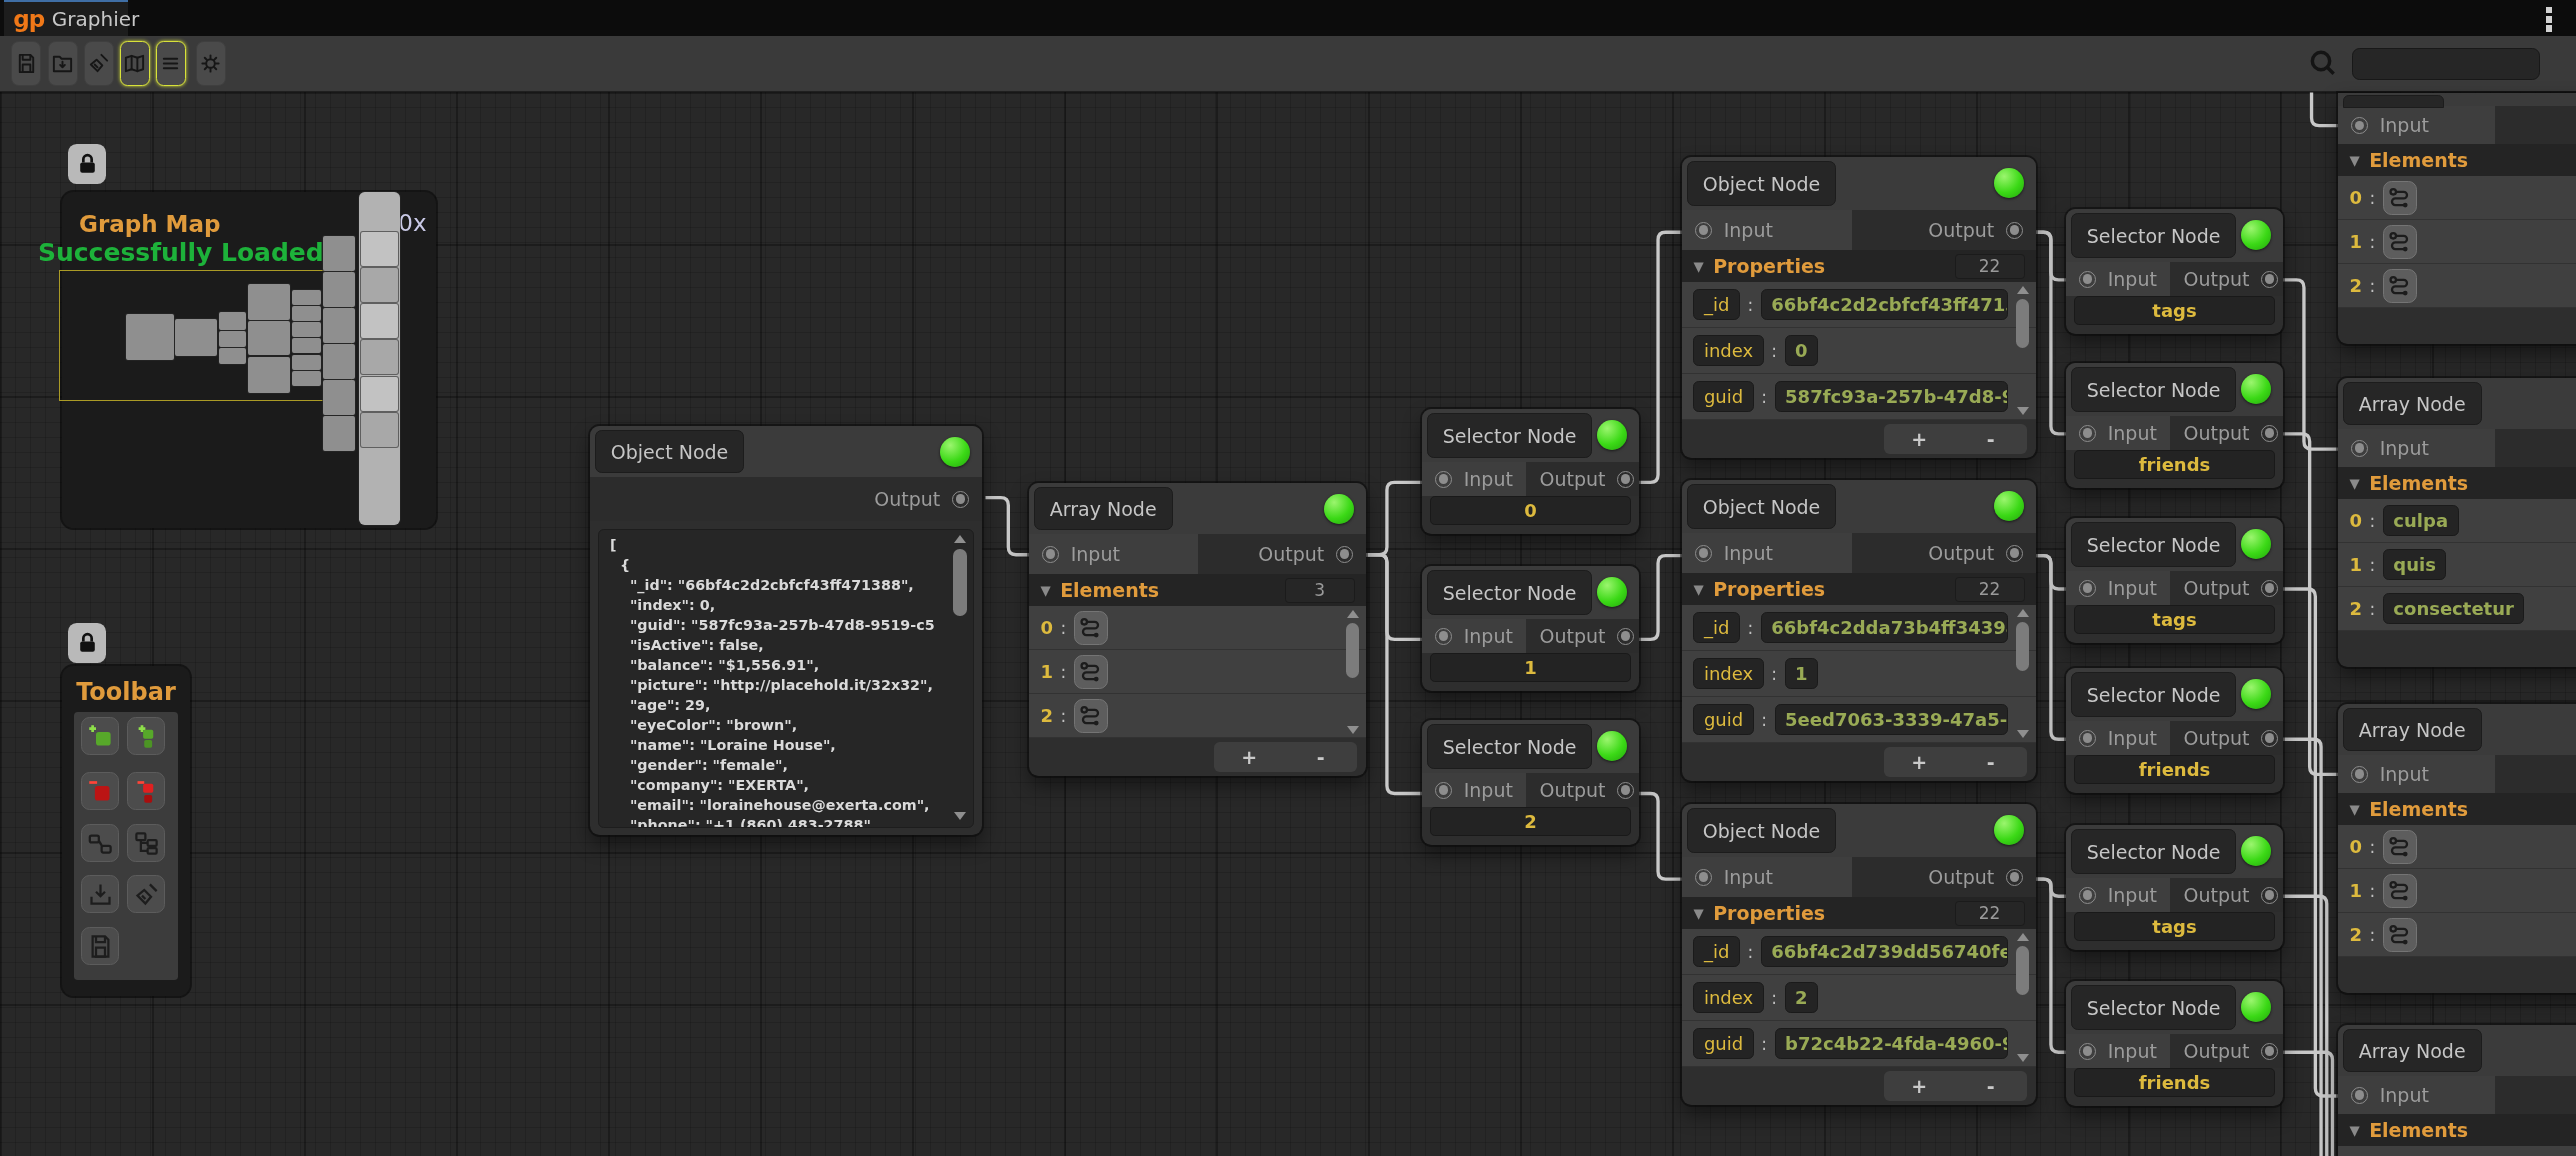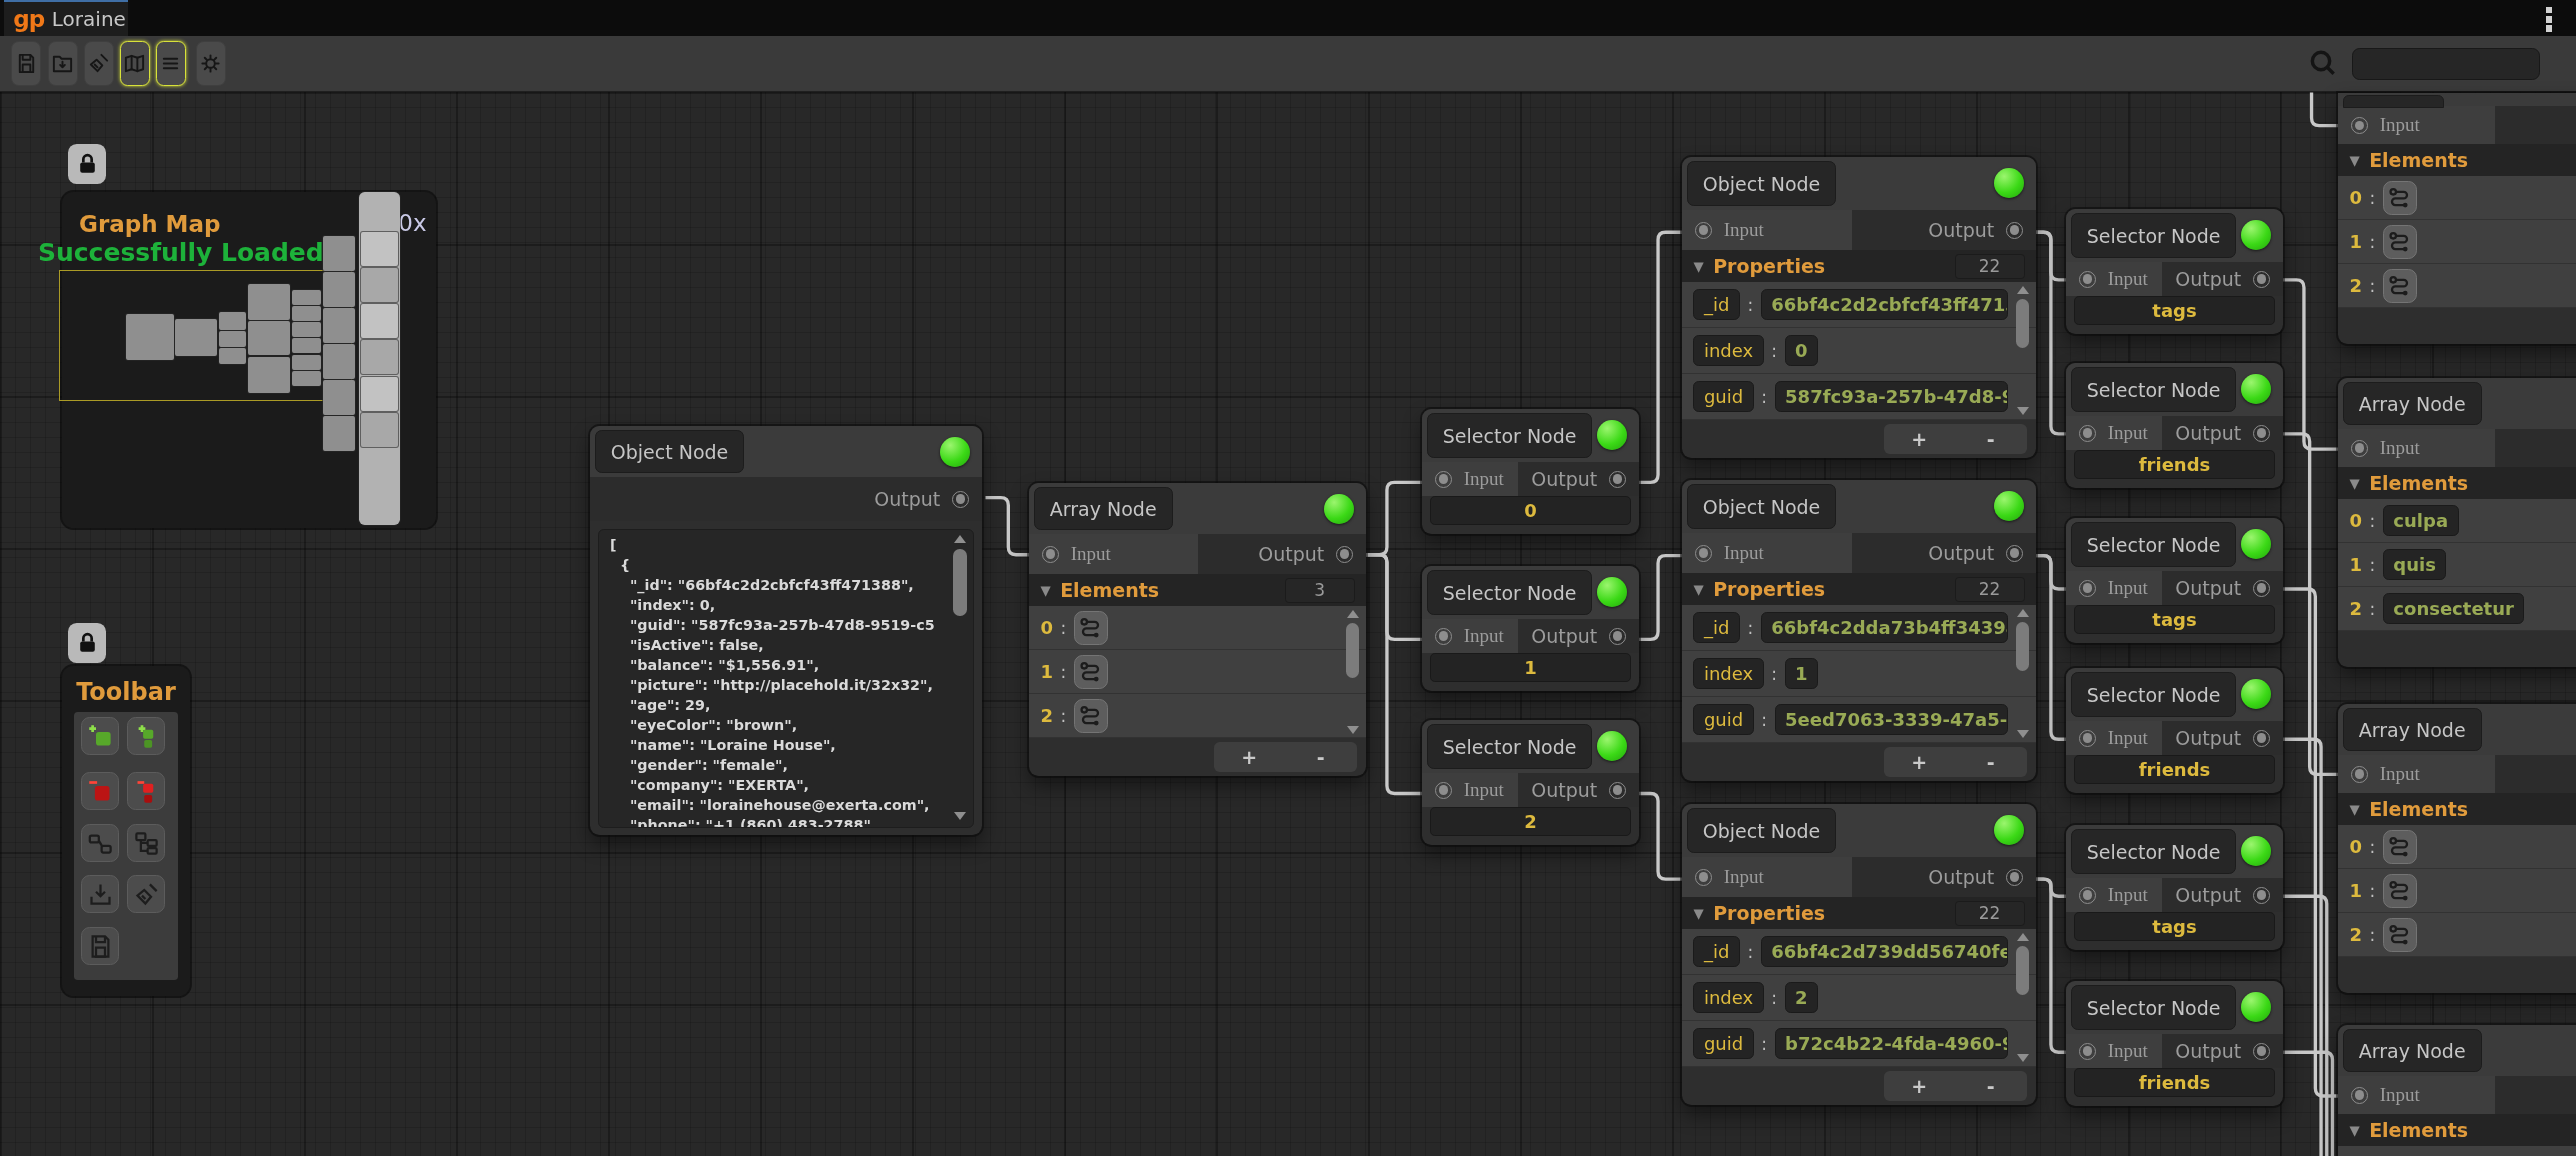--- a/index.html
+++ b/index.html
@@ -36,21 +36,21 @@
   .wires path{stroke:#c9c9c9;stroke-width:3.5;fill:none;}
   
   .node{position:absolute;background:#2e2e2e;border-radius:9.5px;
         box-shadow:0 0 0 1.9px rgba(10,10,10,.55), 0 9.5px 19px rgba(0,0,0,.45);}
   .nhead{position:relative;height:53px;background:#3b3b3b;border-radius:9.5px 9.5px 0 0;}
   .ntab{position:absolute;left:4.8px;top:3.8px;bottom:3.8px;background:#262626;border:1.9px solid #1c1c1c;border-radius:6.7px;
         display:flex;align-items:center;padding:0 15px;color:#c6c6c6;font-size:19px;white-space:nowrap;}
   .ndot{position:absolute;right:12.4px;top:10.5px;width:30px;height:30px;border-radius:50%;
         background:radial-gradient(circle at 34% 28%, #9bf56e, #3bd916 55%, #22a50c);box-shadow:0 1px 2.9px rgba(0,0,0,.6);}
   .iorow{display:flex;height:40px;background:#2c2c2c;}
-  .io-in{background:#3e3e3e;display:flex;align-items:center;gap:11.4px;padding:0 13.3px;color:#9c9c9c;font-size:19px;font-family:Liberation Serif, serif;}
+  .io-in{background:#3e3e3e;display:flex;align-items:center;gap:11.4px;padding:0 13.3px;color:#9c9c9c;font-size:19px;}
   .io-out{flex:1;display:flex;align-items:center;justify-content:flex-end;gap:11.4px;padding:0 13.3px;color:#9c9c9c;font-size:19px;}
   .port{box-sizing:border-box;width:17px;height:17px;border:1.9px solid #8d8d8d;border-radius:50%;position:relative;flex:none;}
   .port::after{content:"";position:absolute;inset:2.9px;background:#8d8d8d;border-radius:50%;}
   .shead{display:flex;align-items:center;height:32px;background:#242424;padding:0 11.4px;gap:9.5px;}
   .tri{color:#8a8a8a;font-size:13.3px;}
   .shead .lbl{color:#e09b3c;font-weight:bold;font-size:19px;flex:1;}
   .cntbox{width:68px;height:23px;background:#262626;border:1.9px solid #1b1b1b;border-radius:3.8px;color:#9a9a9a;
           font-size:17px;display:flex;align-items:center;justify-content:center;}
   .rows{position:relative;}
   .el-row{height:44px;background:#404040;border-bottom:1.9px solid #323232;display:flex;align-items:center;
@@ -105,21 +105,21 @@
     <path d="M9 6.5h7a3.2 3.2 0 0 1 0 6.4H8a3.2 3.2 0 0 0 0 6.4h8" fill="none" stroke="#1c1c1c" stroke-width="2.2"></path>
     <circle cx="17.5" cy="19.3" r="2.3" fill="#1c1c1c"></circle>
   </symbol>
 </svg>
 
 <div id="stage">
 
   <div class="tabbar">
     <div class="app-tab">
       <span class="logo">gp</span>
-      <span class="app-title">Loraine</span>
+      <span class="app-title">Graphier</span>
     </div>
     <div class="kebab">
         <i></i>
         <i></i>
         <i></i>
       </div>
   </div>
 
   <div class="toolbar">
     <div class="tbtn" style="left:11.4px">

